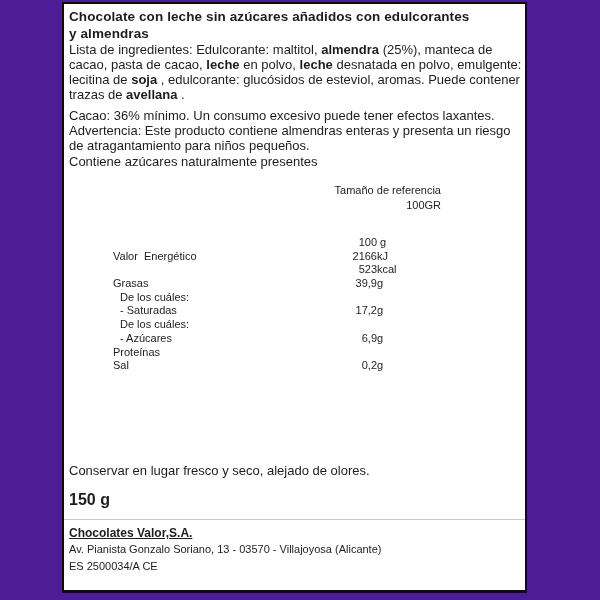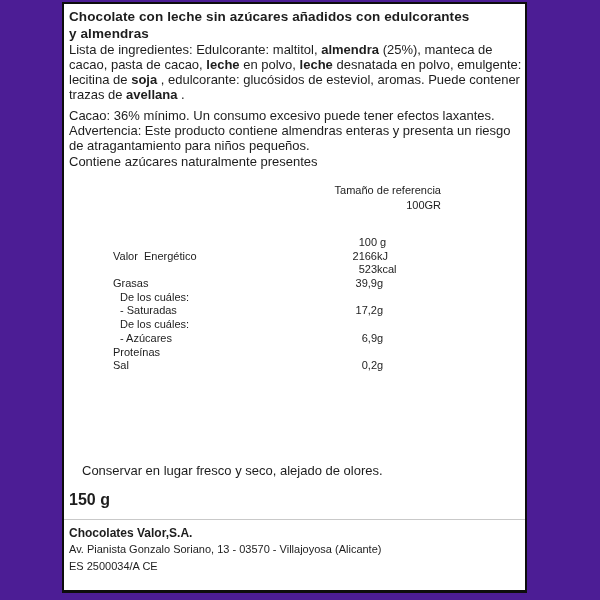--- a/index.html
+++ b/index.html
@@ -29,31 +29,31 @@
                text-align:right; font-size:11px; line-height:14.8px; }
 
   .ntable { position:absolute; top:232px; left:0; width:461px; font-size:11px;margin-left:44px; }
   .nrow { position:relative; height:13.7px; line-height:13.7px; }
   .nlabel { position:absolute; left:5px; white-space:pre; }
   .nrow.sub .nlabel { left:12px; }
   .nval { position:absolute; left:165px; top:0; white-space:pre; }
   .nnum { display:inline-block; width:104px; text-align:right; white-space:pre; }
   .nunit { white-space:pre; }
 
-  .storage { position:absolute; top:459px; left:5px; width:453px;margin-left:13px; }
+  .storage { position:absolute; top:459px; left:5px; width:453px; }
 
   .net-weight { position:absolute; top:487px; left:5px;
                 font-size:16px; font-weight:bold; }
 
   .divider { position:absolute; top:515px; left:0; width:461px; height:1px;
              background:#c9c9c9; }
 
   .company { position:absolute; top:521px; left:5px; width:453px;
              font-size:11px; line-height:16.3px; }
-  .company .name { font-weight:bold; font-size:12px; }
+  .company .name { font-weight:bold; font-size:12px;text-decoration:underline; }
 </style>
 </head>
 <body>
 
 <div class="page">
   <div class="label-box">
 
     <div class="title">
       <span class="tline">Chocolate con leche sin azúcares añadidos con edulcorantes</span>
       <span class="tline">y almendras</span>

